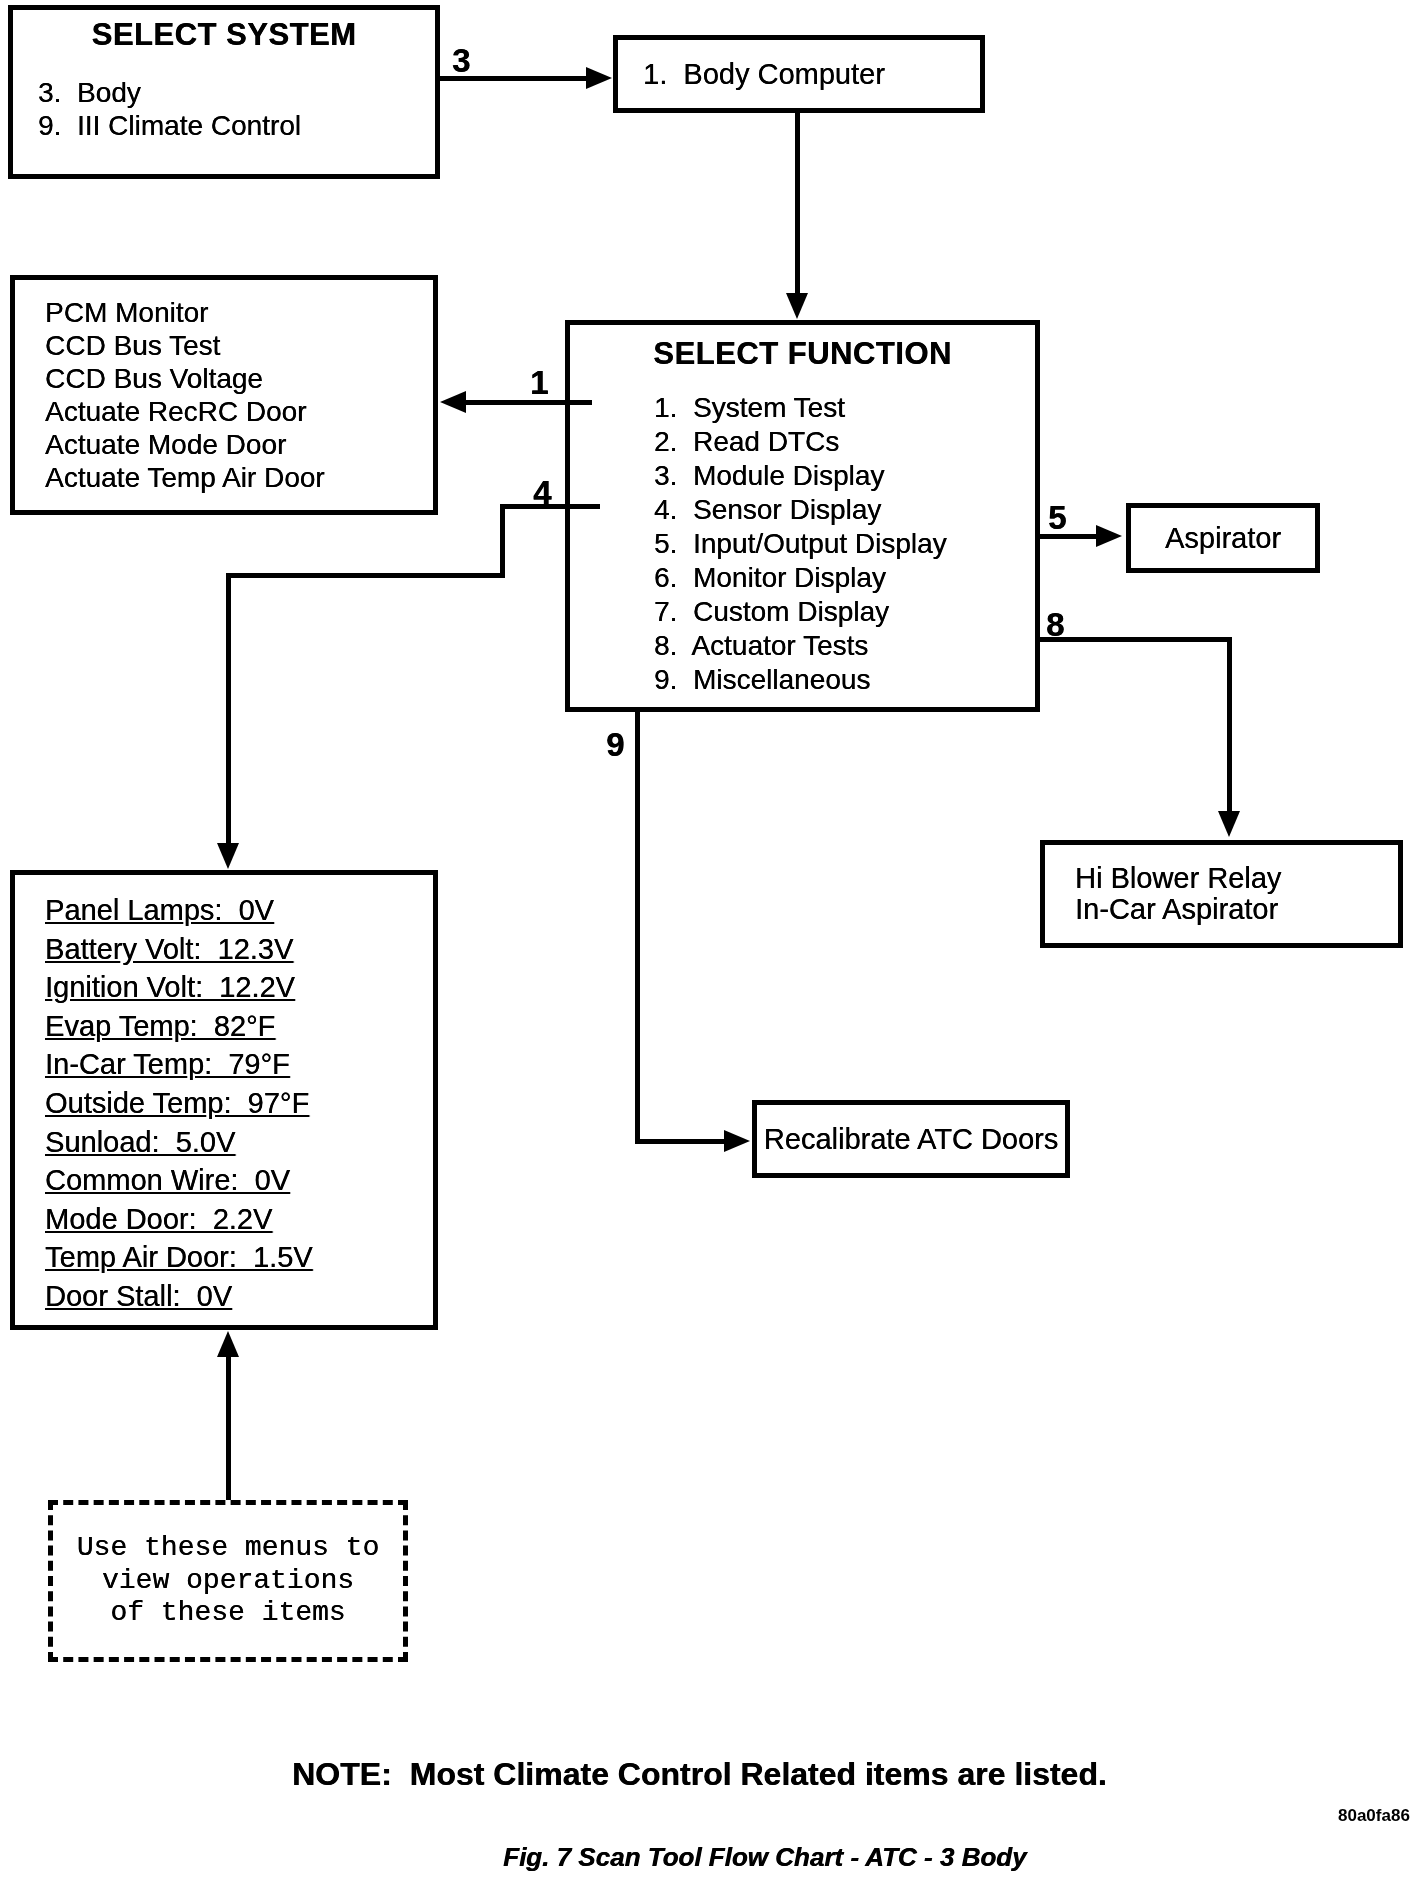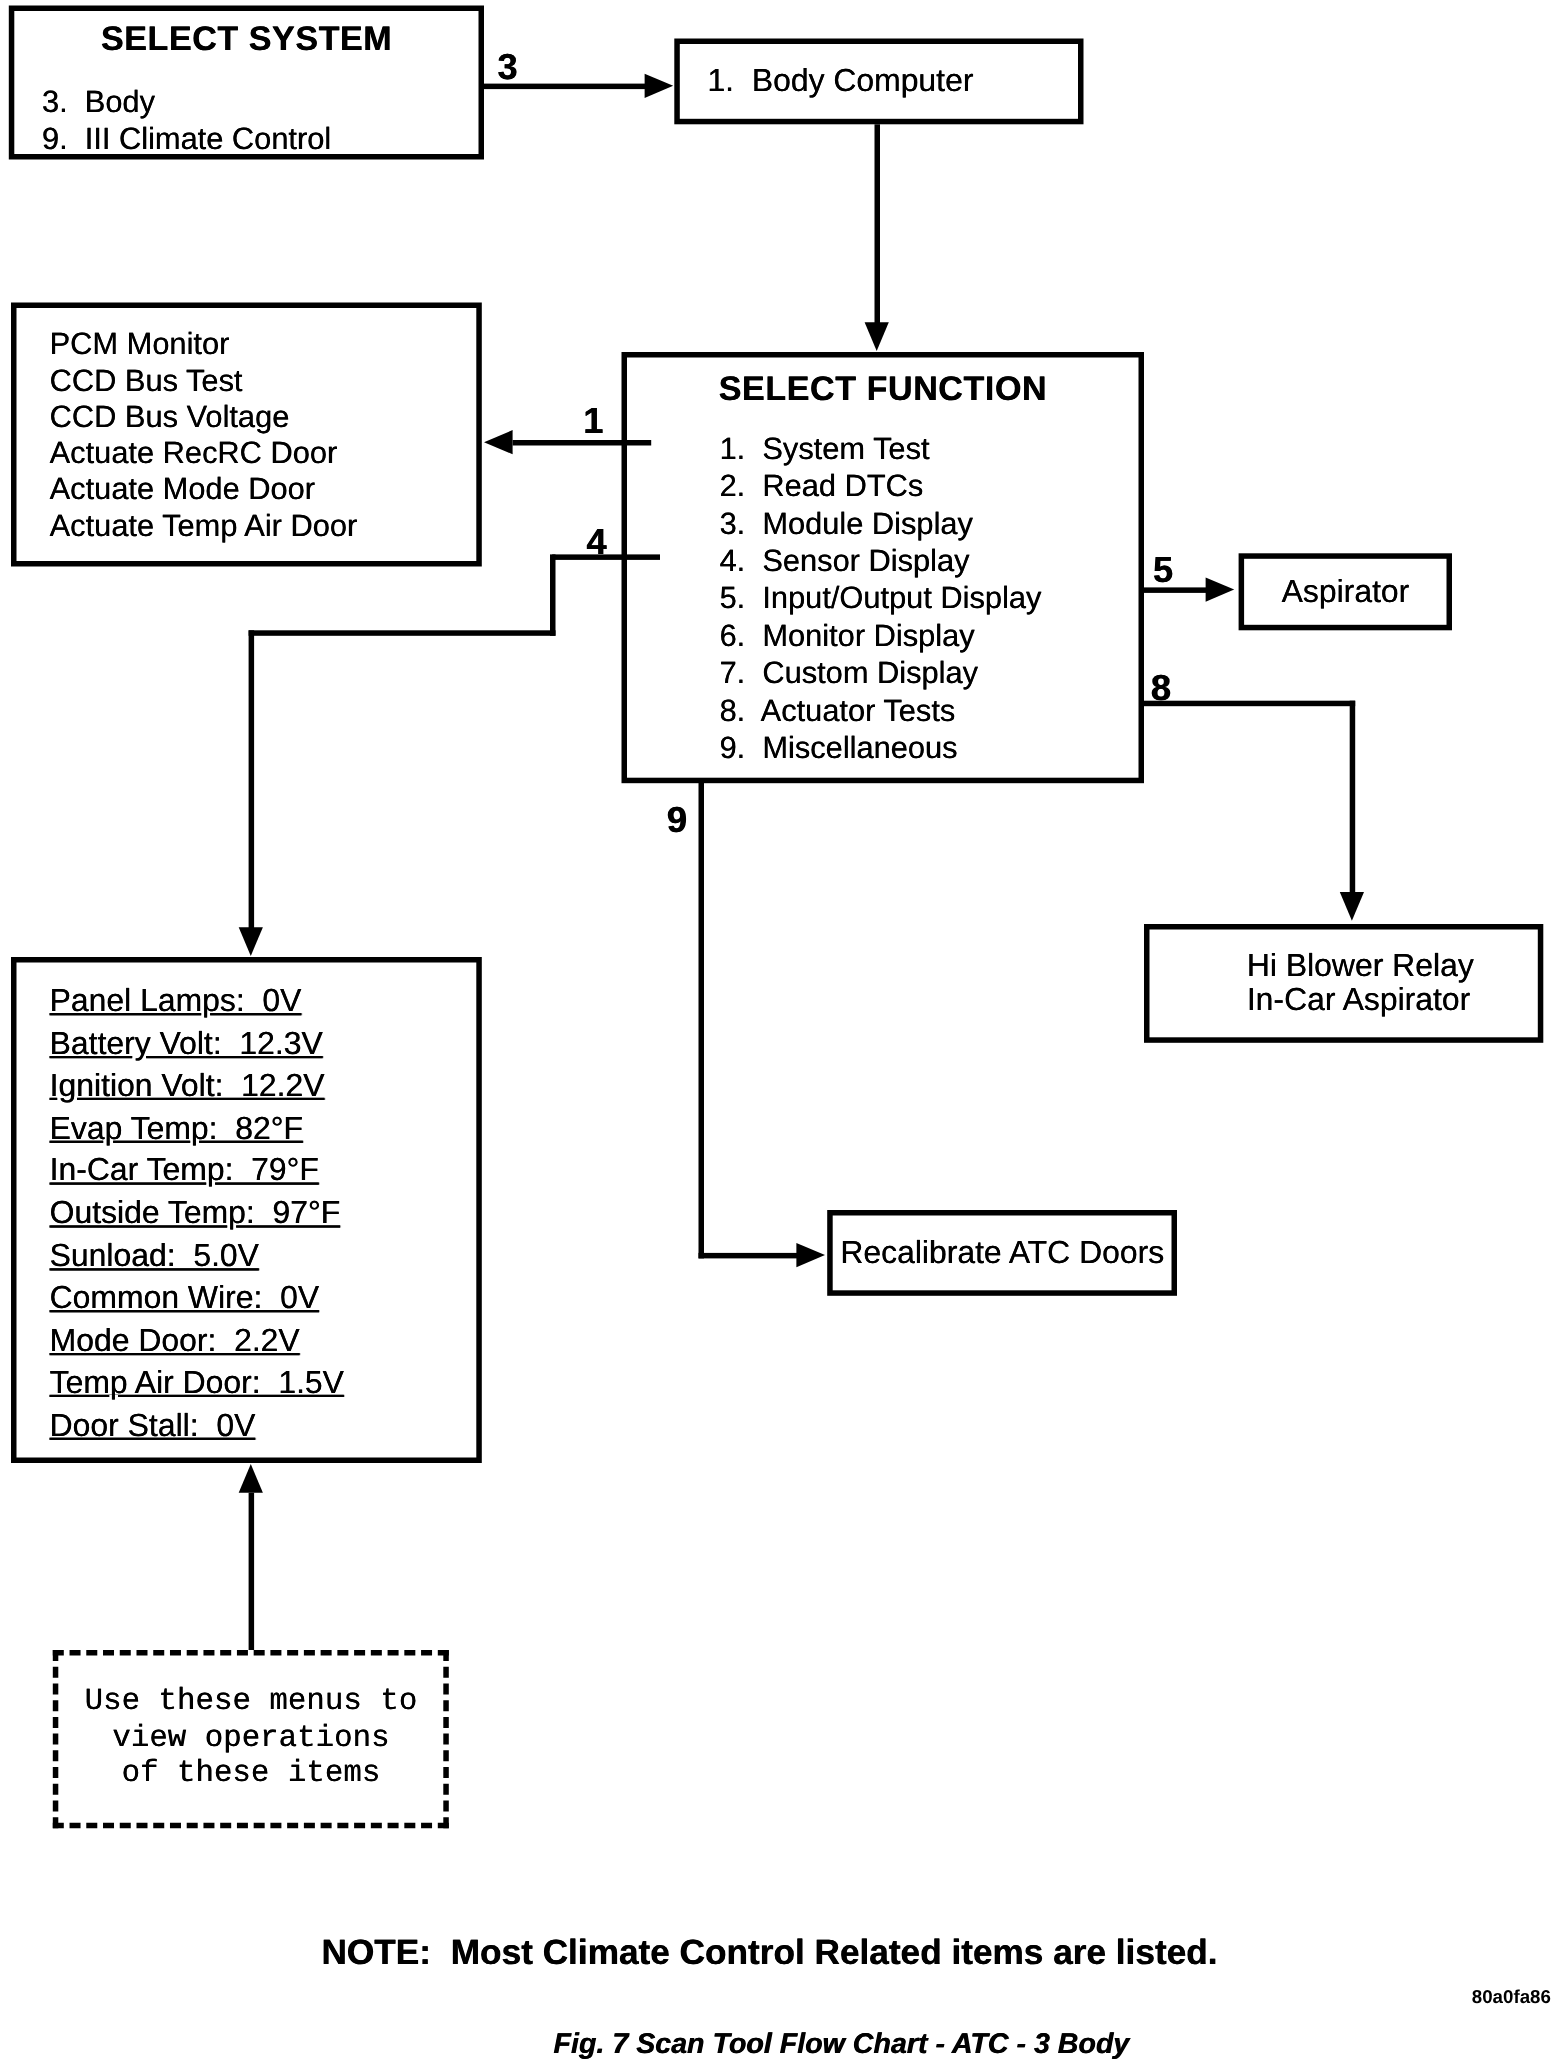--- a/index.html
+++ b/index.html
@@ -13,38 +13,38 @@
   .menu-items > div{white-space:pre;}
   .line{position:absolute;background:#000;}
   .arrow{position:absolute;width:0;height:0;}
   .arrow.right{border-top:11px solid transparent;border-bottom:11px solid transparent;border-left:26px solid #000;}
   .arrow.left {border-top:11px solid transparent;border-bottom:11px solid transparent;border-right:26px solid #000;}
   .arrow.down {border-left:11px solid transparent;border-right:11px solid transparent;border-top:26px solid #000;}
   .arrow.up   {border-left:11px solid transparent;border-right:11px solid transparent;border-bottom:26px solid #000;}
   .conn-label{position:absolute;font-weight:700;font-size:33px;text-shadow:0.5px 0 0 #000;}
 
   
-  #select-system{left:8px;top:5px;width:432px;height:140px;}
+  #select-system{left:8px;top:5px;width:432px;height:174px;}
   #select-system .btitle{margin-top:7px;}
   #select-system .menu-items{margin-top:23px;padding-left:25px;line-height:33px;}
 
   #body-computer{left:613px;top:35px;width:372px;height:78px;display:flex;align-items:center;}
   #body-computer .single{padding-left:25px;font-size:29px;white-space:pre;text-shadow:0.3px 0 0 #000;}
 
   #pcm-monitor{left:10px;top:275px;width:428px;height:240px;}
   #pcm-monitor .menu-items{margin-top:16px;padding-left:30px;line-height:33px;}
 
   #select-function{left:565px;top:320px;width:475px;height:392px;}
   #select-function .btitle{margin-top:11px;}
   #select-function .menu-items{margin-top:19px;padding-left:84px;line-height:34px;}
 
   #aspirator{left:1126px;top:503px;width:194px;height:70px;display:flex;align-items:center;justify-content:center;}
   #aspirator .single{font-size:29px;text-shadow:0.3px 0 0 #000;}
 
-  #hi-blower{left:1040px;top:840px;width:363px;height:108px;display:flex;flex-direction:column;justify-content:center;align-items:center;}
+  #hi-blower{left:1040px;top:840px;width:363px;height:108px;display:flex;flex-direction:column;justify-content:center;}
   #hi-blower .menu-items{padding-left:30px;line-height:31px;font-size:29px;}
 
   #recalibrate{left:752px;top:1100px;width:318px;height:78px;display:flex;align-items:center;justify-content:center;}
   #recalibrate .single{font-size:29px;text-shadow:0.3px 0 0 #000;}
 
   #sensor-display{left:10px;top:870px;width:428px;height:460px;text-decoration:underline;}
   #sensor-display .menu-items{margin-top:16px;padding-left:30px;line-height:38.6px;font-size:29px;}
 
   #usage-note{left:48px;top:1500px;width:360px;height:162px;display:flex;flex-direction:column;
               justify-content:center;align-items:center;}

